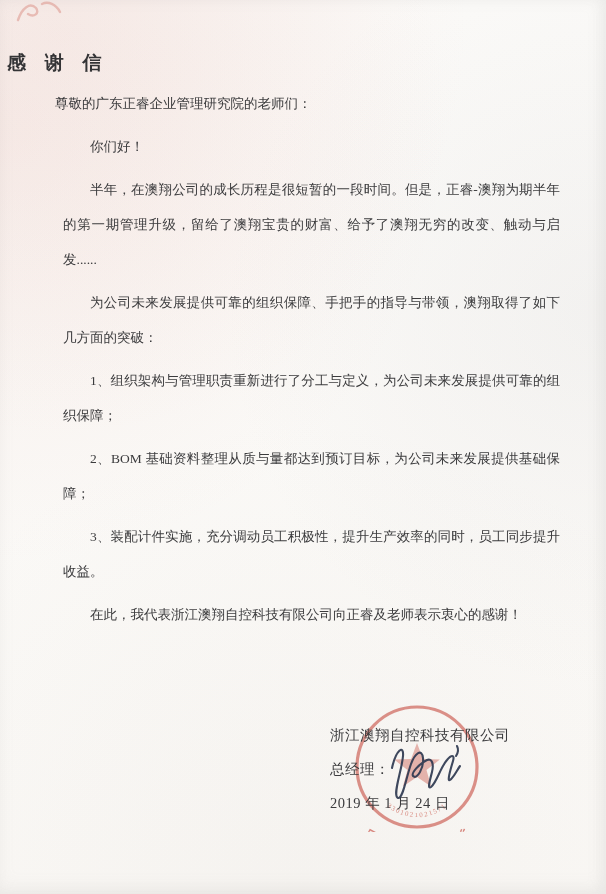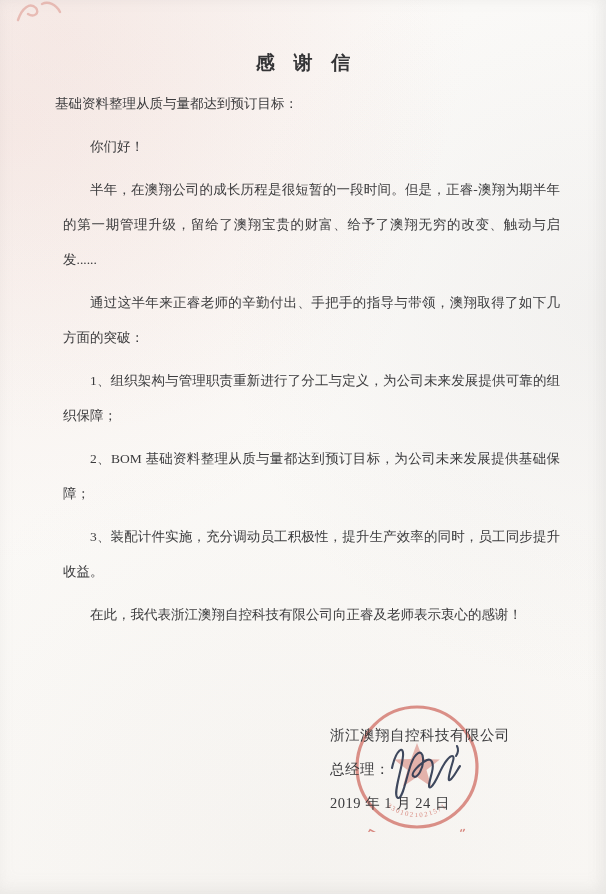--- a/index.html
+++ b/index.html
@@ -23,21 +23,20 @@
       radial-gradient(circle at 50% 99%, rgba(185,178,170,0.08), transparent 50%),
       linear-gradient(#fbfaf8, #faf8f5);
     box-shadow: inset -6px 0 14px rgba(160,160,160,0.10), inset 0 -8px 16px rgba(170,165,160,0.08);
     font-family: "Liberation Serif", "DejaVu Serif", serif;
     color: #3b3b3d;
     overflow: hidden;
   }
   .title {
     position: absolute; top: 50px; left: 0; right: 0;
     margin: 0;
-    text-align: center;
     font-size: 19px; font-weight: bold;
     letter-spacing: 7px; text-indent: 7px;
     color: #343436;
   }
   .content {
     position: absolute;
     left: 55px; right: 38px; top: 86px;
     line-height: 35px;
     font-size: 13.5px;
   }
@@ -85,25 +84,25 @@
 
 <div class="paper">
 
   <svg class="corner-mark-svg" viewBox="0 0 50 26" aria-hidden="true">
     <path d="M4,20 C8,8 16,2 22,8 C26,13 20,18 14,14 M28,4 C34,1 42,4 46,12" fill="none" stroke="rgba(216,130,120,0.45)" stroke-width="2.4" stroke-linecap="round"></path>
   </svg>
 
   <h1 class="title">感 谢 信</h1>
 
   <div class="content">
-    <p class="salutation">基础资料整理从质与量都达到预订目标：</p>
+    <p class="salutation">尊敬的广东正睿企业管理研究院的老师们：</p>
     <p class="para">你们好！</p>
     <div id="paragraphs">
         <p class="para">半年，在澳翔公司的成长历程是很短暂的一段时间。但是，正睿-澳翔为期半年的第一期管理升级，留给了澳翔宝贵的财富、给予了澳翔无穷的改变、触动与启发......</p>
-        <p class="para">通过这半年来正睿老师的辛勤付出、手把手的指导与带领，澳翔取得了如下几方面的突破：</p>
+        <p class="para">为公司未来发展提供可靠的组织保障、手把手的指导与带领，澳翔取得了如下几方面的突破：</p>
         <p class="para">1、组织架构与管理职责重新进行了分工与定义，为公司未来发展提供可靠的组织保障；</p>
         <p class="para">2、BOM 基础资料整理从质与量都达到预订目标，为公司未来发展提供基础保障；</p>
         <p class="para">3、装配计件实施，充分调动员工积极性，提升生产效率的同时，员工同步提升收益。</p>
         <p class="para">在此，我代表浙江澳翔自控科技有限公司向正睿及老师表示衷心的感谢！</p>
       </div>
   </div>
 
   <div class="sig-block">
     <div>浙江澳翔自控科技有限公司</div>
     <div>总经理：</div>

